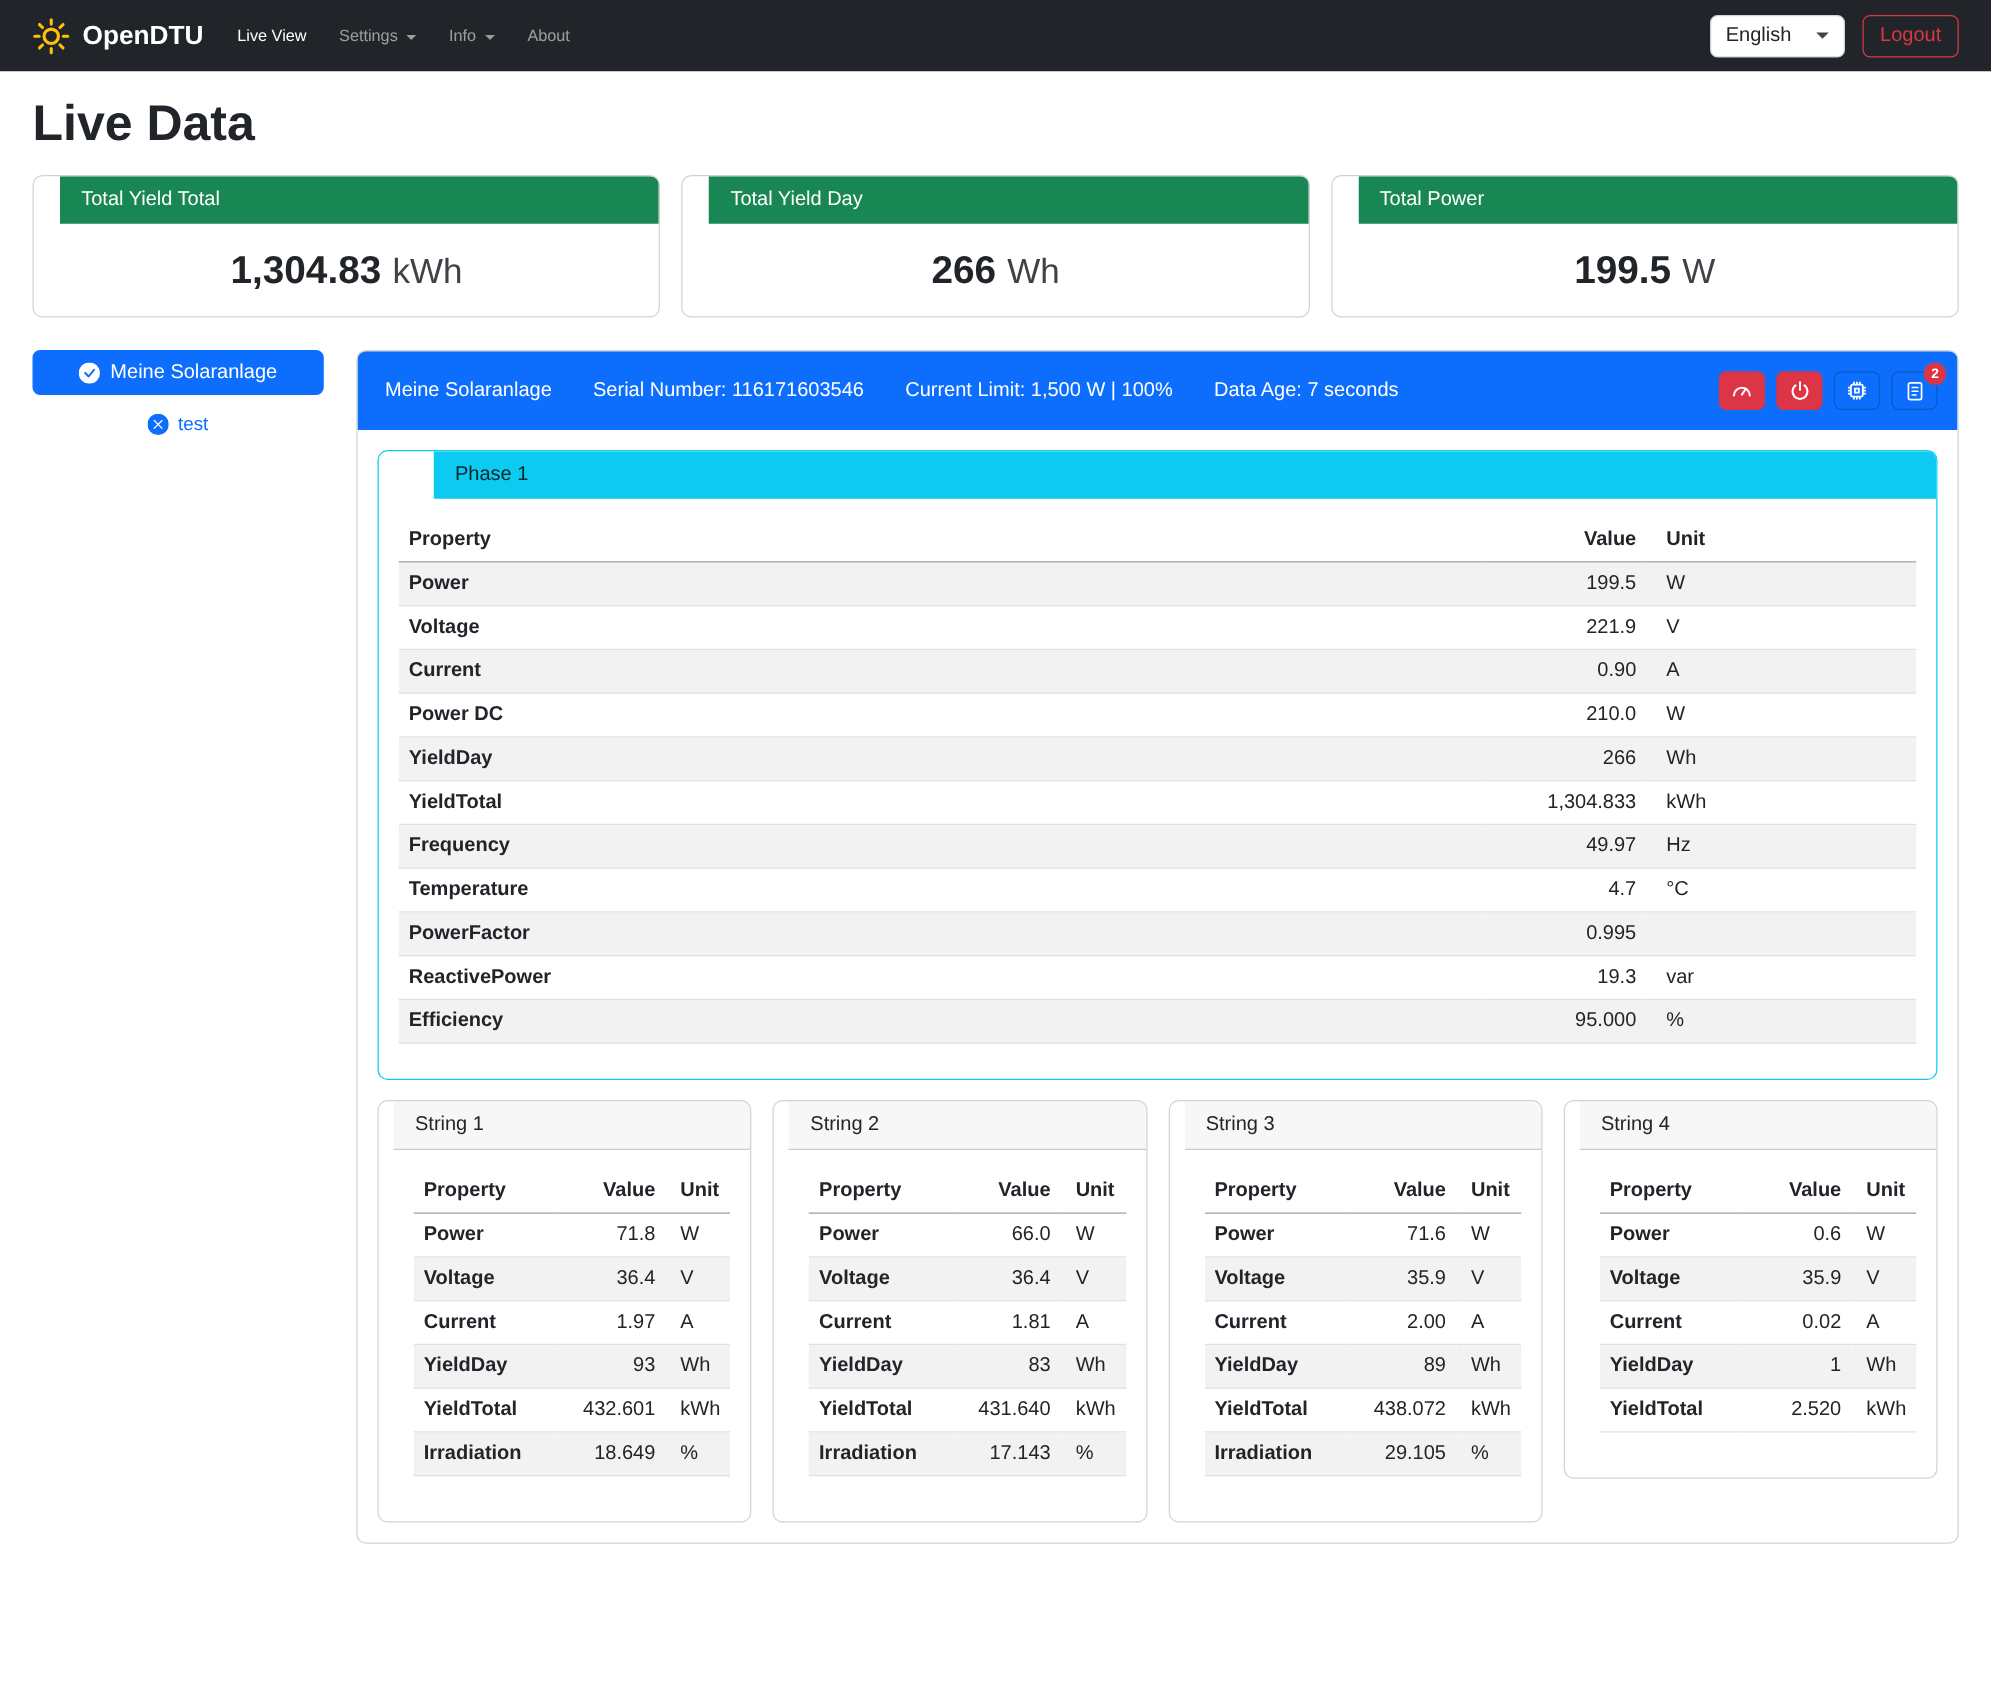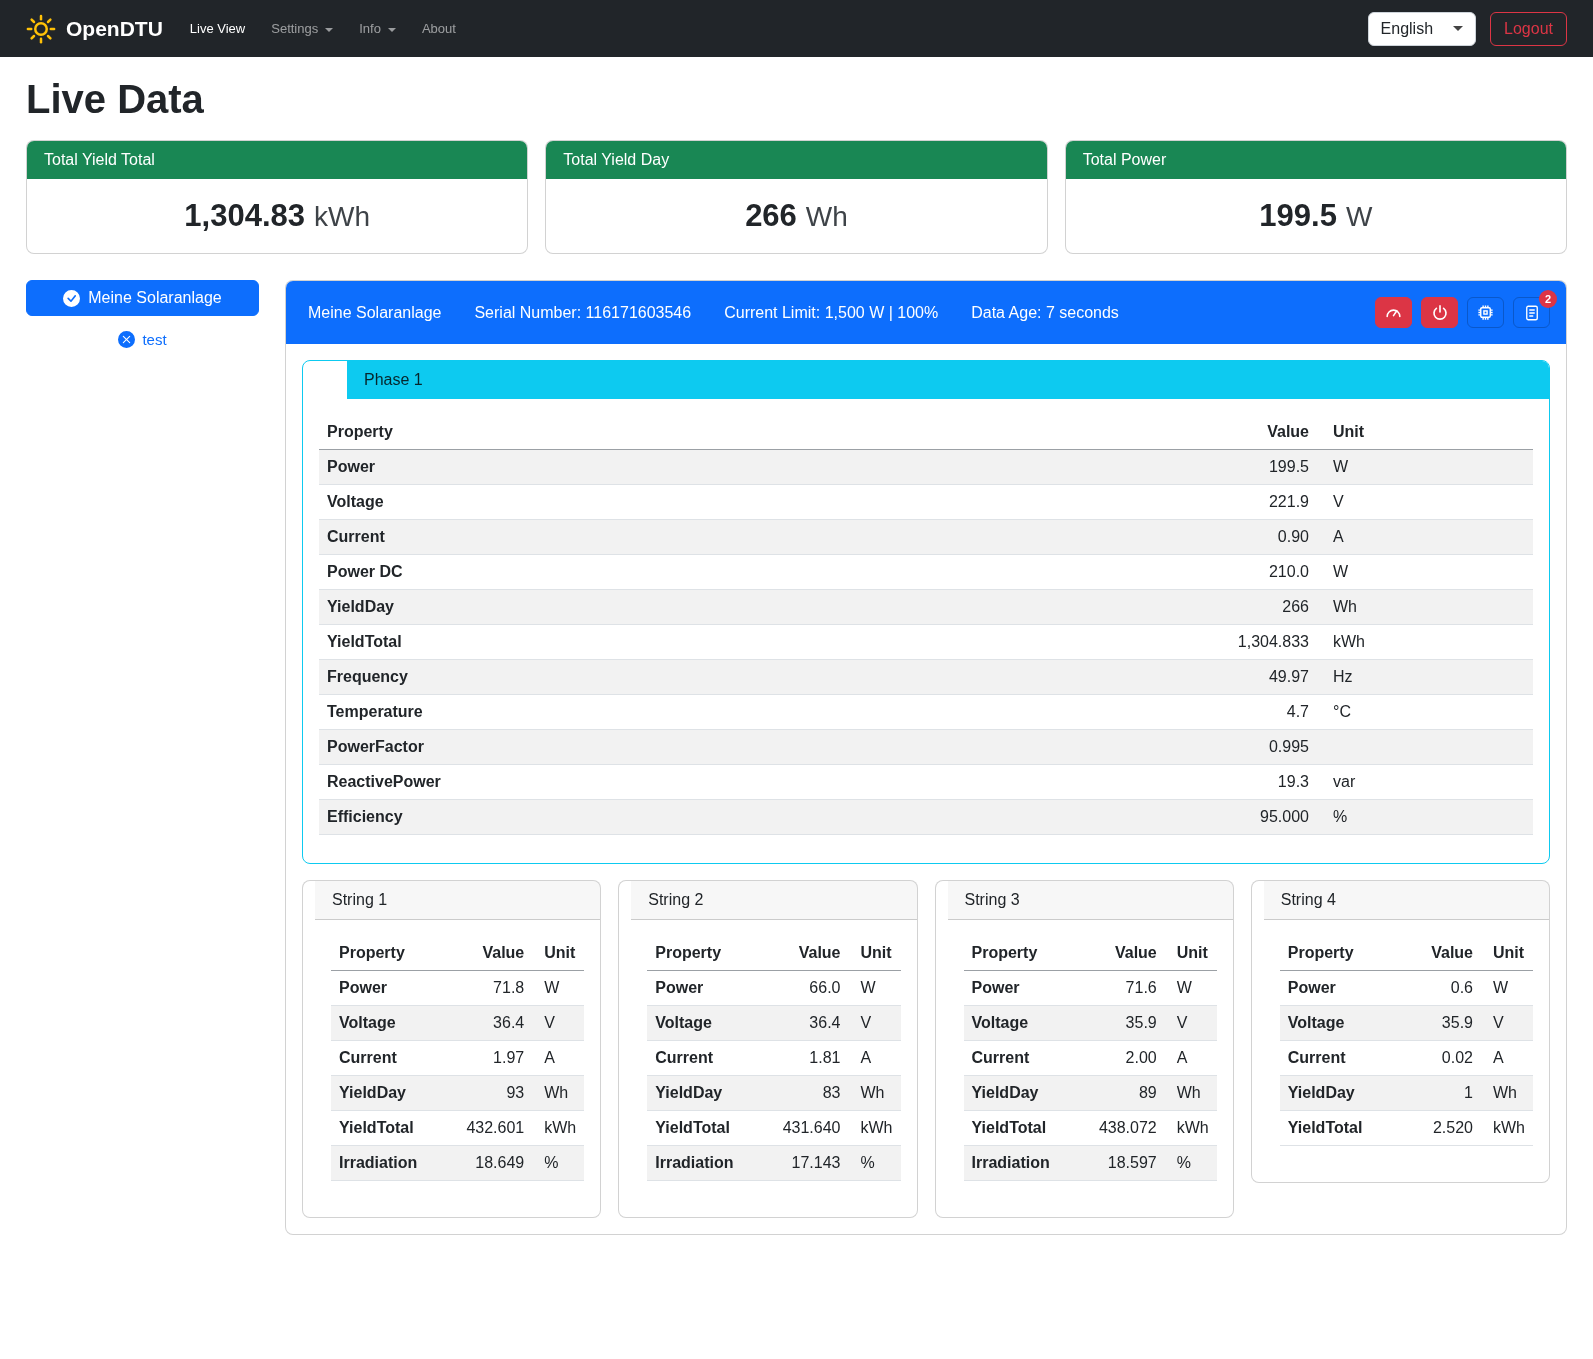--- a/index.html
+++ b/index.html
@@ -65,21 +65,21 @@
     cursor: pointer;
     font-family: inherit;
   }
 
   
   .container { padding: 0 26px; }
   .page-title { font-size: 40px; font-weight: 600; margin: 20px 0 18px; color: #212529; }
 
   .cards-row { display: grid; grid-template-columns: repeat(3, 1fr); gap: 17px; margin-bottom: 26px; }
   .card { border: 1px solid rgba(0,0,0,.175); border-radius: 8px; overflow: hidden; background: #fff; }
-  .card-header-green { background: var(--success, #198754); color: #fff; padding: 10px 17px; font-size: 16px; }
+  .card-header-green { background: var(--success, #198754); color: #fff; padding: 10px 17px; font-size: 16px; margin-left: 21px; }
   .card-body-center { padding: 19px; text-align: center; }
   .big-val { font-size: 31px; font-weight: 700; color: #212529; }
   .big-unit { font-size: 28px; color: #3e4348; margin-left: 9px; font-weight: 400; }
 
   .content-row { display: flex; gap: 26px; align-items: flex-start; padding-bottom: 30px; }
   .sidebar { width: 233px; flex: none; }
   .inverter-btn {
     width: 100%;
     background: var(--primary, #0d6efd);
     border: 1px solid var(--primary, #0d6efd);
@@ -496,21 +496,21 @@
                         <td class="val">89</td>
                         <td class="unit">Wh</td>
                       </tr>
                       <tr>
                         <td class="prop">YieldTotal</td>
                         <td class="val">438.072</td>
                         <td class="unit">kWh</td>
                       </tr>
                       <tr>
                         <td class="prop">Irradiation</td>
-                        <td class="val">18.597</td>
+                        <td class="val">29.105</td>
                         <td class="unit">%</td>
                       </tr>
                     </tbody>
       </table>
     </div>
   </div>
 
   <div class="string-card">
     <div class="string-header">String 4</div>
     <div class="string-body">

